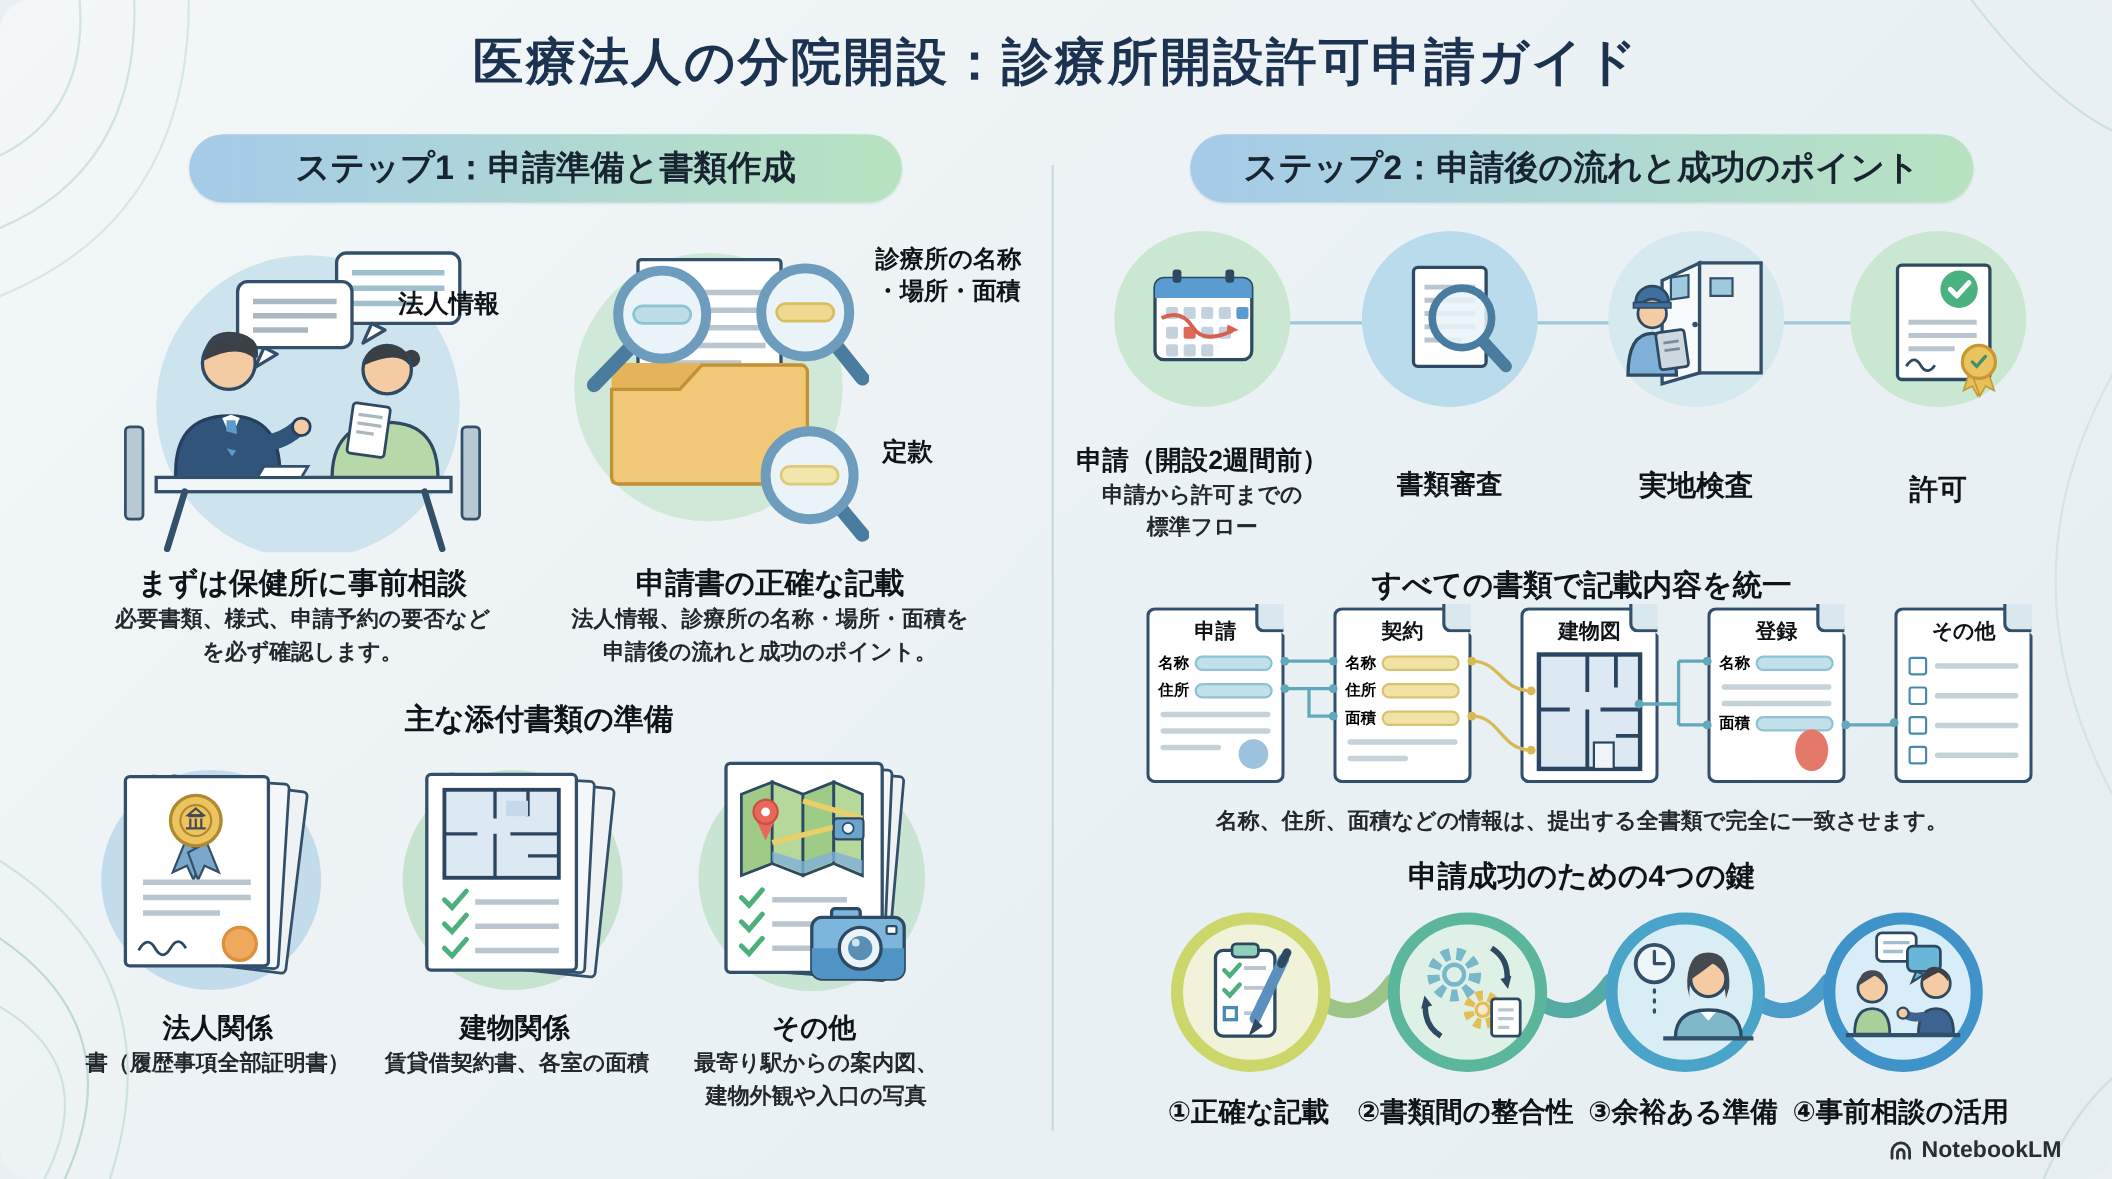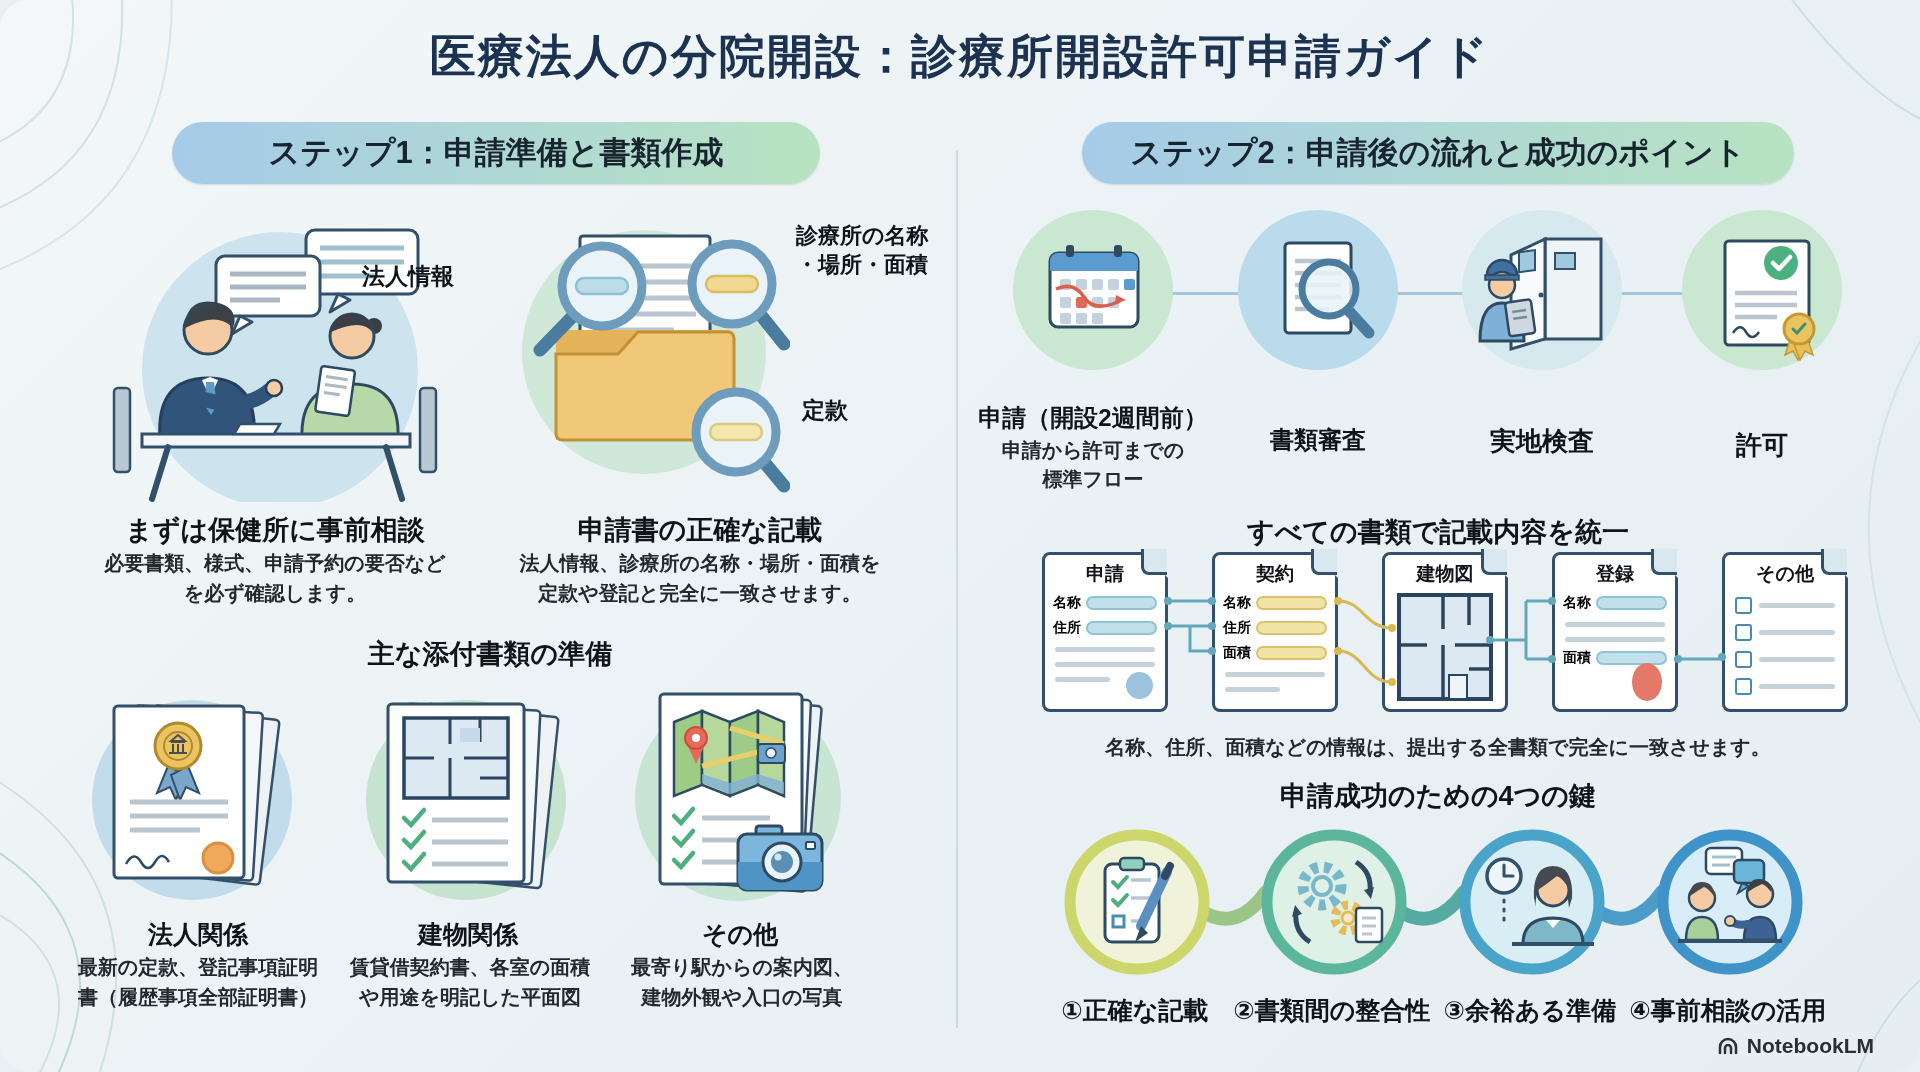--- a/index.html
+++ b/index.html
@@ -147,21 +147,21 @@
   <div class="abs mini-label" style="left:802px;top:396px;">定款</div>
 
   <div class="abs c cap-title" style="left:85px;top:512px;width:380px;">まずは保健所に事前相談</div>
   <div class="abs c cap-desc" style="left:60px;top:548px;width:430px;">
     <div>必要書類、様式、申請予約の要否など</div>
     <div>を必ず確認します。</div>
   </div>
   <div class="abs c cap-title" style="left:500px;top:512px;width:400px;">申請書の正確な記載</div>
   <div class="abs c cap-desc" style="left:485px;top:548px;width:430px;">
     <div>法人情報、診療所の名称・場所・面積を</div>
-    <div>定款や登記と完全に一致させます。</div>
+    <div>申請後の流れと成功のポイント。</div>
   </div>
 
   <div class="abs c sec-head" style="left:90px;top:636px;width:800px;">主な添付書類の準備</div>
 
   <svg class="abs" style="left:72px;top:682px;" width="250" height="230">
     <circle cx="120" cy="118" r="100" fill="#c2dcec"></circle>
     <rect x="72" y="30" width="126" height="166" rx="4" fill="#eef2f5" stroke="#33506b" stroke-width="2.5" transform="rotate(7 135 113)"></rect>
     <rect x="58" y="27" width="128" height="168" rx="4" fill="#f5f8fa" stroke="#33506b" stroke-width="2.5" transform="rotate(3.5 122 111)"></rect>
     <rect x="42" y="24" width="130" height="172" rx="4" fill="#fff" stroke="#33506b" stroke-width="3"></rect>
     <g>
@@ -240,27 +240,25 @@
       <path d="M128,186 h84 v19 a9,9 0 0 1 -9,9 h-66 a9,9 0 0 1 -9,-9 z" fill="#4f94c4"></path>
       <circle cx="172" cy="186" r="19" fill="#eaf3f8" stroke="#2e4a62" stroke-width="3"></circle>
       <circle cx="172" cy="186" r="11" fill="#5a8fb5"></circle>
       <circle cx="168" cy="181" r="3.5" fill="#cfe4f0"></circle>
       <rect x="196" y="166" width="9" height="7" rx="1.5" fill="#fff" stroke="#2e4a62" stroke-width="2"></rect>
     </g>
   </svg>
 
   <div class="abs c cap-title" style="left:58px;top:918px;width:280px;font-size:25px;">法人関係</div>
   <div class="abs c cap-desc" style="left:40px;top:952px;width:316px;">
-    <div>最新の定款、登記事項証明</div>
     <div>書（履歴事項全部証明書）</div>
   </div>
   <div class="abs c cap-title" style="left:328px;top:918px;width:280px;font-size:25px;">建物関係</div>
   <div class="abs c cap-desc" style="left:312px;top:952px;width:316px;">
     <div>賃貸借契約書、各室の面積</div>
-    <div>や用途を明記した平面図</div>
   </div>
   <div class="abs c cap-title" style="left:600px;top:918px;width:280px;font-size:25px;">その他</div>
   <div class="abs c cap-desc" style="left:584px;top:952px;width:316px;">
     <div>最寄り駅からの案内図、</div>
     <div>建物外観や入口の写真</div>
   </div>
 
   <div class="abs pill" style="left:1082px;top:122px;width:712px;height:62px;">ステップ2：申請後の流れと成功のポイント</div>
 
   <div class="abs" style="left:1093px;top:292px;width:670px;height:3px;background:#9fc9da;"></div>

